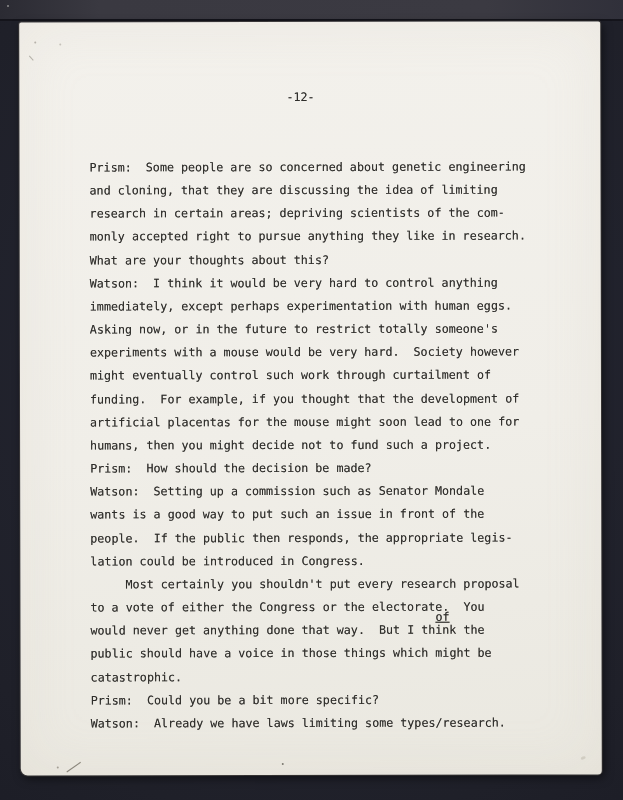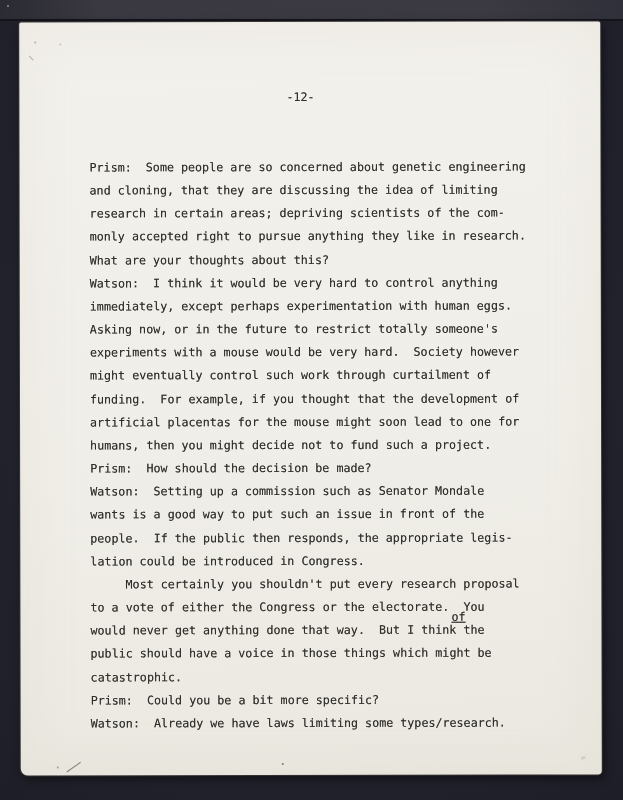--- a/index.html
+++ b/index.html
@@ -46,21 +46,21 @@
     line-height: 23.17px;
     color: var(--ink-color, #2f2e2b);
     text-shadow: 0 0 0.6px rgba(47,46,43,0.55);
     white-space: pre;
   }
   .pageno {
     text-indent: 197px;
   }
   .insert-word {
     position: absolute;
-    left: 361px;
+    left: 345px;
     top: 570px;
     line-height: 14px;
     text-decoration: underline;
   }
   .mark {
     position: absolute;
   }
   .dot {
     border-radius: 50%;
   }

